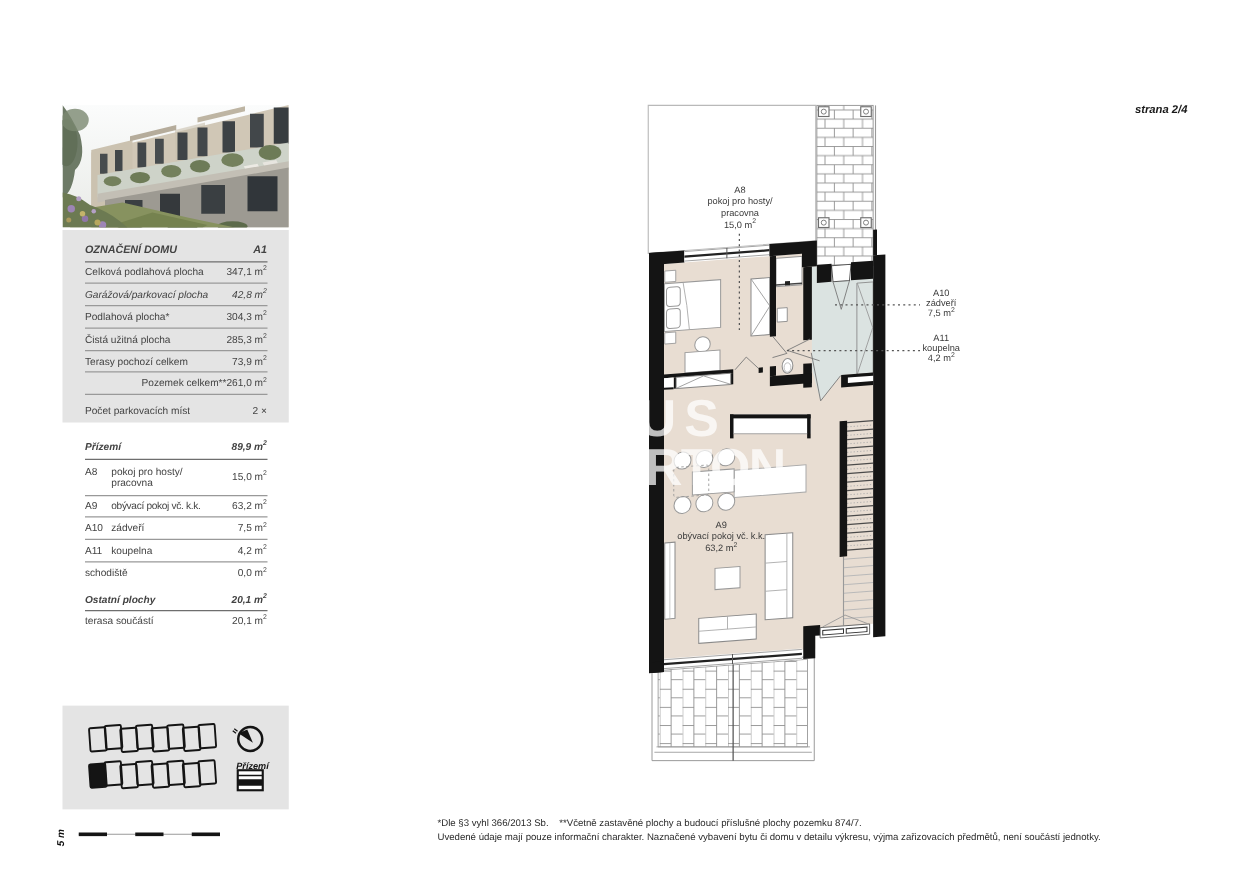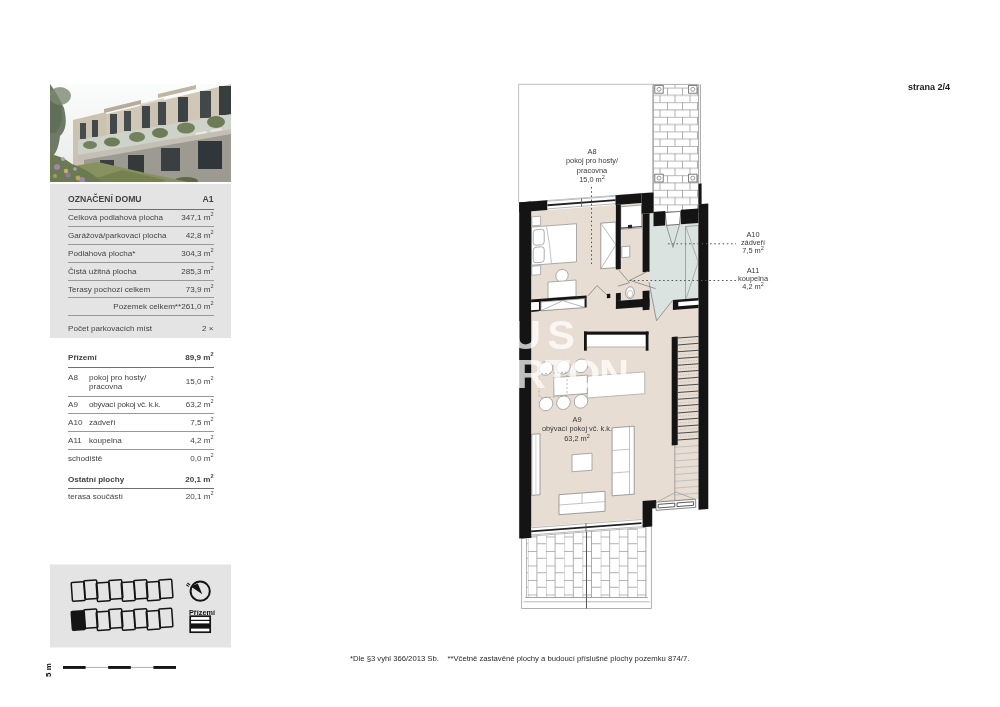--- a/index.html
+++ b/index.html
@@ -3,21 +3,21 @@
 <meta charset="utf-8">
 <style>
 html,body{margin:0;padding:0;background:#fff;}
 #page{position:relative;width:1000px;height:707px;background:#fff;font-family:"Liberation Sans",sans-serif;overflow:hidden;}
 #plansvg{position:absolute;left:0;top:0;}
 .abs{position:absolute;}
 .tbl{position:absolute;left:68px;width:145.5px;color:#434343;font-size:8.1px;}
 .row{position:relative;border-bottom:1px solid #999;display:flex;align-items:center;justify-content:space-between;}
 .row.b{border-bottom-color:#6e6e6e;}
 .row:last-child{border-bottom:none;}
-.b{font-weight:bold;}
+.b{font-weight:bold;font-style:italic;}
 sup{font-size:5.5px;vertical-align:super;line-height:0;}
 .lbl{position:absolute;color:#3a3a3a;font-size:7.4px;line-height:8.2px;text-align:center;}
 .ft{position:absolute;color:#2a2a2a;font-size:7.7px;text-align:left;}
 </style>
 </head>
 <body>
 <div id="page">
 
 <svg id="plansvg" width="1000" height="707" viewBox="0 0 1000 707">
 
@@ -401,21 +401,21 @@
 <div class="abs" style="left:50px;top:184px;width:181px;height:154px;background:#e4e4e4;"></div>
 <div class="tbl" style="top:189.5px;">
   <div class="row b" style="height:19px;font-size:8.6px;">
         <span>OZNAČENÍ DOMU</span>
         <span>A1</span>
       </div>
   <div class="row" style="height:16.8px;">
         <span>Celková podlahová plocha</span>
         <span>347,1 m<sup>2</sup></span>
       </div>
-  <div class="row" style="height:16.8px;">
+  <div class="row" style="height:16.8px;font-style:italic;">
         <span>Garážová/parkovací plocha</span>
         <span>42,8 m<sup>2</sup></span>
       </div>
   <div class="row" style="height:16.8px;">
         <span>Podlahová plocha*</span>
         <span>304,3 m<sup>2</sup></span>
       </div>
   <div class="row" style="height:16.8px;">
         <span>Čistá užitná plocha</span>
         <span>285,3 m<sup>2</sup></span>
@@ -484,16 +484,17 @@
 </div>
 
 <div class="lbl" style="left:550px;top:147px;width:84px;line-height:9.3px;">A8<br>pokoj pro hosty/<br>pracovna<br>15,0 m<sup>2</sup></div>
 <div class="lbl" style="left:534px;top:415px;width:86px;line-height:9.3px;">A9<br>obývací pokoj vč. k.k.<br>63,2 m<sup>2</sup></div>
 <div class="lbl" style="left:723px;top:230.5px;width:60px;">A10<br>zádveří<br>7,5 m<sup>2</sup></div>
 <div class="lbl" style="left:723px;top:267px;width:60px;">A11<br>koupelna<br>4,2 m<sup>2</sup></div>
 
 <div class="abs b" style="right:50px;top:82px;font-size:9px;color:#1a1a1a;">strana 2/4</div>
 
 <div class="ft" style="right:50px;top:654px;width:600px;">*Dle §3 vyhl 366/2013 Sb.&nbsp;&nbsp;&nbsp;&nbsp;**Včetně zastavěné plochy a budoucí příslušné plochy pozemku 874/7.</div>
+<div class="ft" style="right:50px;top:665px;width:600px;">Uvedené údaje mají pouze informační charakter. Naznačené vybavení bytu či domu v detailu výkresu, výjma zařizovacích předmětů, není součástí jednotky.</div>
 
 <div class="abs b" style="left:189px;top:607.5px;width:22px;text-align:center;font-size:7.3px;color:#141414;">Přízemí</div>
 <div class="abs b" style="left:44px;top:659px;width:18px;height:18px;font-size:8px;color:#111;transform:rotate(-90deg);">5 m</div>
 </div>
 
 </body></html>

